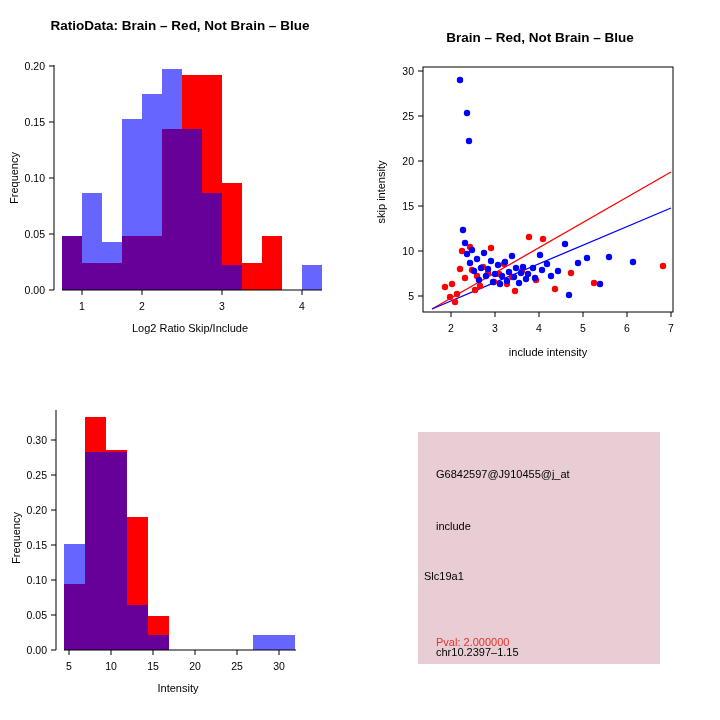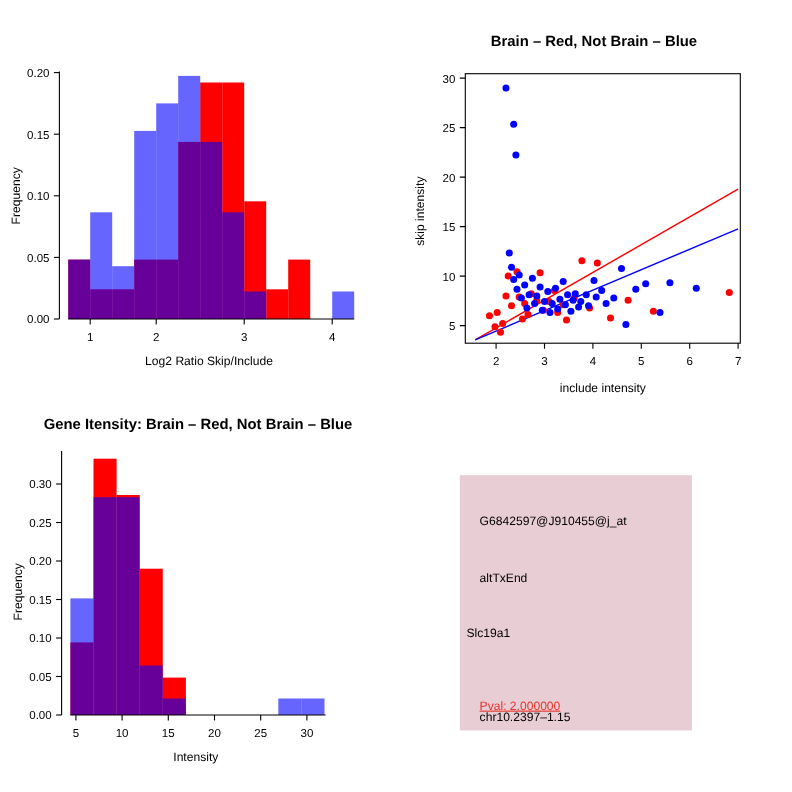--- a/index.html
+++ b/index.html
@@ -6,28 +6,29 @@
   body{width:720px;height:720px;font-family:"Liberation Sans",sans-serif;color:#000;}
   .page{position:relative;width:720px;height:720px;}
   .panel{position:absolute;}
   .title{font-size:13.5px;font-weight:bold;text-align:center;}
   svg{display:block;}
   text{font-family:"Liberation Sans",sans-serif;}
   .axlab{font-size:11px;}
   .tick{font-size:10.5px;}
   .info-box{position:absolute;background:#e8cdd4;}
   .info-line{position:absolute;font-size:11px;color:#000;}
-  .info-pval{color:#e8332a;text-decoration:underline;}
+  .info-pval{color:#e8332a;}
 </style>
 </head>
 <body>
 
 <div class="page">
 
   <div class="panel" style="left:0;top:0;width:360px;height:360px;">
+    <div class="title" style="position:absolute;left:0;top:18px;width:360px;">RatioData: Brain – Red, Not Brain – Blue</div>
     <svg width="360" height="360" viewBox="0 0 360 360">
       <g>
 
         <g fill="#ff0000">
           <rect x="62" y="236" width="20" height="54"></rect>
           <rect x="82" y="263" width="20" height="27"></rect>
           <rect x="102" y="263" width="20" height="27"></rect>
           <rect x="122" y="236" width="20" height="54"></rect>
           <rect x="142" y="236" width="20" height="54"></rect>
           <rect x="162" y="129" width="20" height="161"></rect>
@@ -205,21 +206,20 @@
         <text x="223" y="320">5</text>
         <text x="267" y="320">6</text>
         <text x="311" y="320">7</text>
       </g>
       <text class="axlab" x="188" y="344" text-anchor="middle">include intensity</text>
       <text class="axlab" x="25" y="180" text-anchor="middle" transform="rotate(-90 25 180)">skip intensity</text>
     </svg>
   </div>
 
   <div class="panel" style="left:0;top:360px;width:360px;height:360px;">
-    <div class="title" style="position:absolute;left:4px;top:18px;width:352px;text-align:center;">Gene Itensity: Brain – Red, Not Brain – Blue</div>
     <svg width="360" height="360" viewBox="0 0 360 360">
 
       <g fill="#ff0000">
         <rect x="64" y="224" width="21" height="66"></rect>
         <rect x="85" y="57" width="21" height="233"></rect>
         <rect x="106" y="90" width="21" height="200"></rect>
         <rect x="127" y="157" width="21" height="133"></rect>
         <rect x="148" y="256" width="21" height="34"></rect>
       </g>
 
@@ -265,21 +265,21 @@
         <text x="153" y="310">15</text>
         <text x="195" y="310">20</text>
         <text x="237" y="310">25</text>
         <text x="279" y="310">30</text>
       </g>
       <text class="axlab" x="178" y="332" text-anchor="middle">Intensity</text>
       <text class="axlab" x="20" y="178" text-anchor="middle" transform="rotate(-90 20 178)">Frequency</text>
     </svg>
   </div>
 
-  <div class="info-box" style="left:418px;top:432px;width:211px;height:232px;">
+  <div class="info-box" style="left:418px;top:432px;width:242px;height:232px;">
     <div class="info-line" style="left:18px;top:36px;">G6842597@J910455@j_at</div>
-    <div class="info-line" style="left:18px;top:88px;">altTxEnd</div>
+    <div class="info-line" style="left:18px;top:88px;">include</div>
     <div class="info-line" style="left:6px;top:138px;">Slc19a1</div>
     <div class="info-line" style="left:18px;top:178px;margin-top:36px;">chr10.2397–1.15</div>
     <div class="info-line info-pval" style="left:18px;top:204px;">Pval: 2.000000</div>
   </div>
 
 </div>
 
 </body></html>

